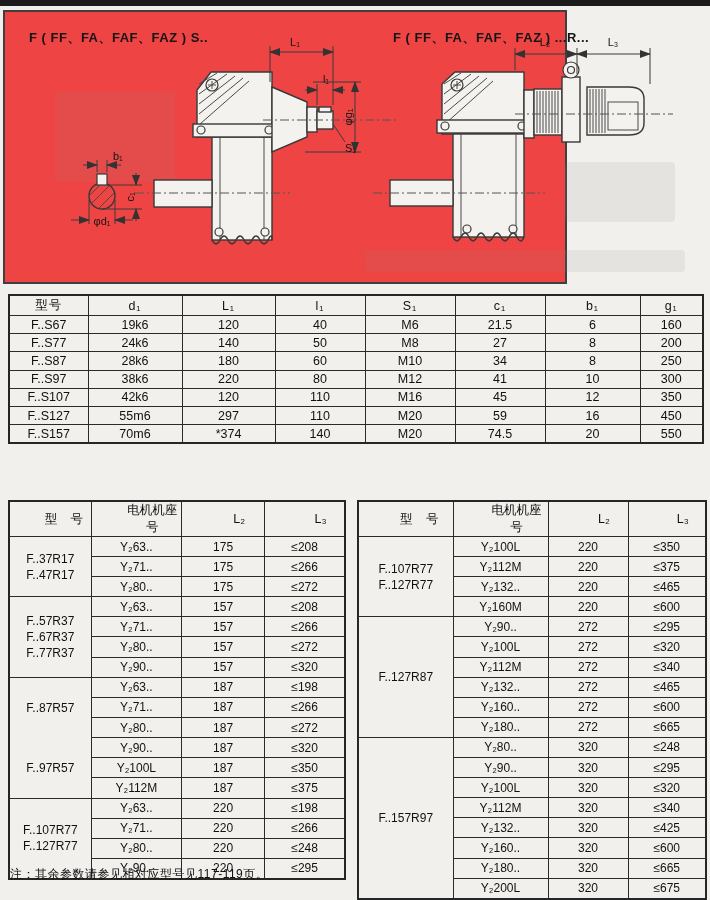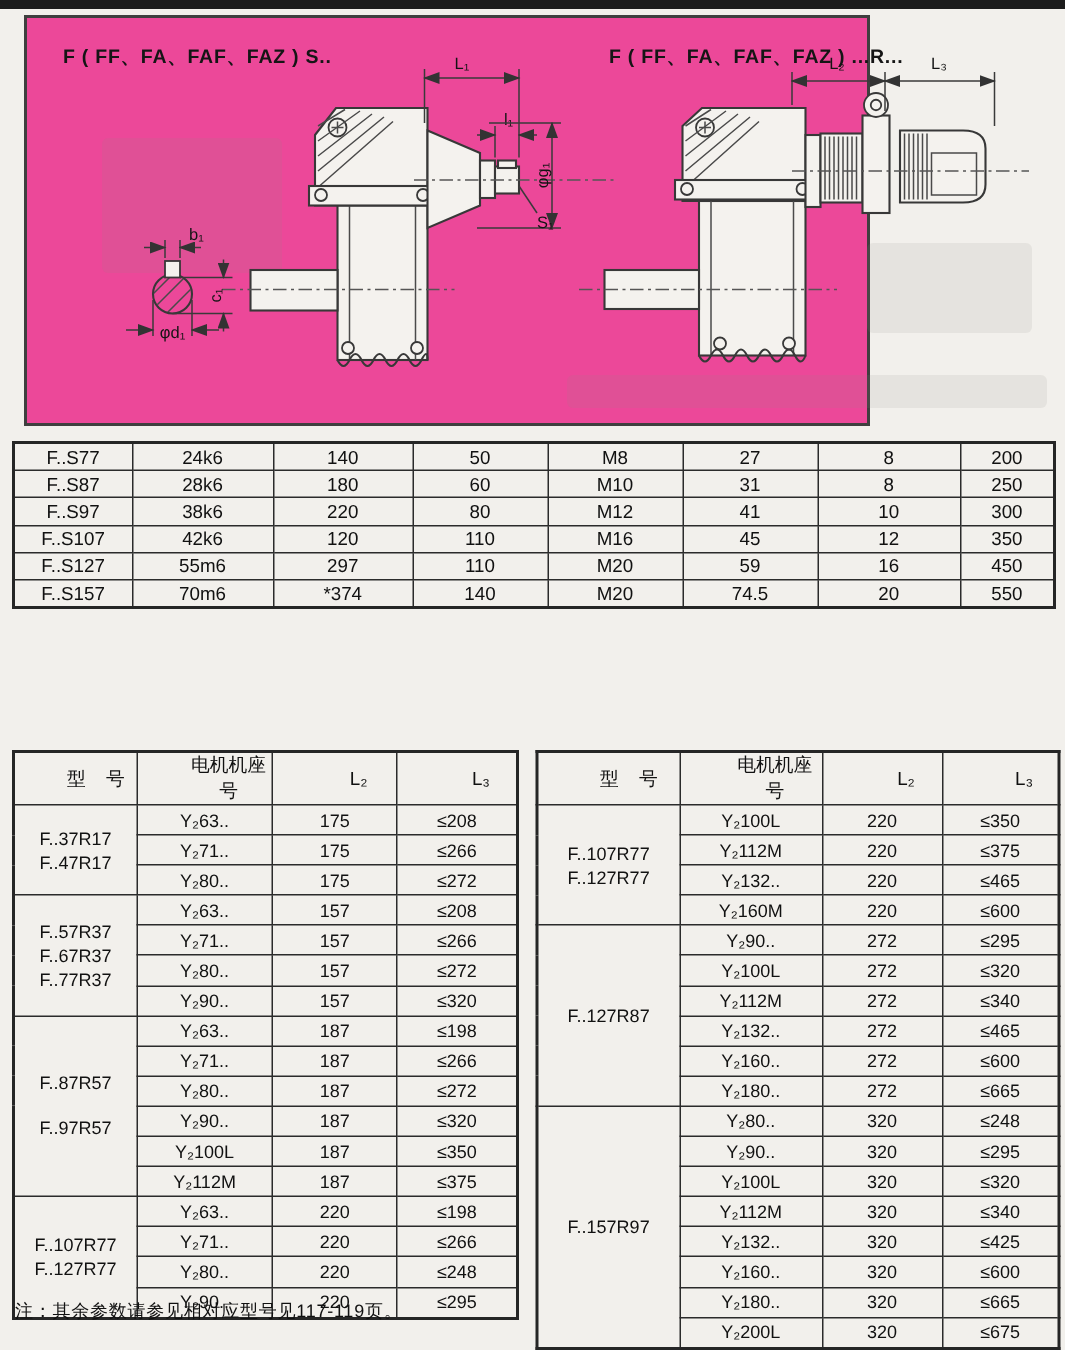--- a/index.html
+++ b/index.html
@@ -4,22 +4,22 @@
 <style>
   html,body{margin:0;padding:0;}
   body{
     width:710px;height:900px;position:relative;overflow:hidden;
     background:#f2f0ec;
     font-family:"Liberation Sans","DejaVu Sans",sans-serif;
     color:#111;
   }
   .scan-top-edge{position:absolute;left:0;top:0;width:710px;height:6px;background:#1c1c1c;}
   .drawing-panel{
-    position:absolute;left:16px;top:10px;width:564px;height:274px;
-    border:2px solid #3f3f3f;box-sizing:border-box;background:#ec4899;
+    position:absolute;left:3px;top:10px;width:564px;height:274px;
+    border:2px solid #3f3f3f;box-sizing:border-box;background:#ef4444;
   }
   .draw-title{position:absolute;font-size:13px;font-weight:600;letter-spacing:.5px;color:#151515;white-space:nowrap;}
   .title-left{left:24px;top:17px;}
   .title-right{left:388px;top:17px;}
   .ghost{position:absolute;background:#8f8d86;opacity:.12;border-radius:4px;}
   svg{position:absolute;left:0;top:0;}
   svg text{font-size:11px;fill:#141414;font-family:"Liberation Sans","DejaVu Sans",sans-serif;}
   .ln{stroke:#383838;stroke-width:1.4;fill:none;}
   .thin{stroke:#4a4a4a;stroke-width:1;fill:none;}
   .dim{stroke:#3a3a3a;stroke-width:1;fill:none;}
@@ -33,21 +33,21 @@
   td{font-size:12.5px;}
   .t1{left:8px;top:294px;width:694px;}
   .t1 th{height:19px;letter-spacing:1px;}
   .t1 td{height:17.2px;}
   .mt th{height:25px;padding-left:32px;}
   .mt td{height:19.1px;font-size:12px;}
   .mt-left{left:8px;top:500px;width:338px;}
   .mt-right{left:357px;top:500px;width:348px;}
   .model-cell{font-size:12px;}
   .model-cell .stack{display:flex;flex-direction:column;justify-content:center;align-items:center;}
-  .gap-wide .stack div{margin:8px 0;}
+  .gap-wide .stack div{margin:23px 0;}
   .gap-tight .stack div{margin:1px 0;}
   .note{position:absolute;left:10px;top:866px;font-size:12px;font-weight:400;color:#111;letter-spacing:.5px;}
 </style>
 </head>
 <body>
 
 <div class="scan-top-edge"></div>
 
 <div class="drawing-panel">
   <div class="ghost" style="left:50px;top:80px;width:120px;height:90px;"></div>
@@ -185,37 +185,57 @@
       <col style="width:79px">
       <col style="width:94px">
       <col style="width:93px">
       <col style="width:90px">
       <col style="width:90px">
       <col style="width:90px">
       <col style="width:95px">
       <col style="width:63px">
     </colgroup>
   <tbody>
+      <tr>
+    <th>型号</th>
+    <th>d₁</th>
+    <th>L₁</th>
+    <th>l₁</th>
+    <th>S₁</th>
+    <th>c₁</th>
+    <th>b₁</th>
+    <th>g₁</th>
+  </tr>
+  <tr>
+        <td>F..S67</td>
+        <td>19k6</td>
+        <td>120</td>
+        <td>40</td>
+        <td>M6</td>
+        <td>21.5</td>
+        <td>6</td>
+        <td>160</td>
+      </tr>
   <tr>
         <td>F..S77</td>
         <td>24k6</td>
         <td>140</td>
         <td>50</td>
         <td>M8</td>
         <td>27</td>
         <td>8</td>
         <td>200</td>
       </tr>
   <tr>
         <td>F..S87</td>
         <td>28k6</td>
         <td>180</td>
         <td>60</td>
         <td>M10</td>
-        <td>31</td>
+        <td>34</td>
         <td>8</td>
         <td>250</td>
       </tr>
   <tr>
         <td>F..S97</td>
         <td>38k6</td>
         <td>220</td>
         <td>80</td>
         <td>M12</td>
         <td>41</td>

